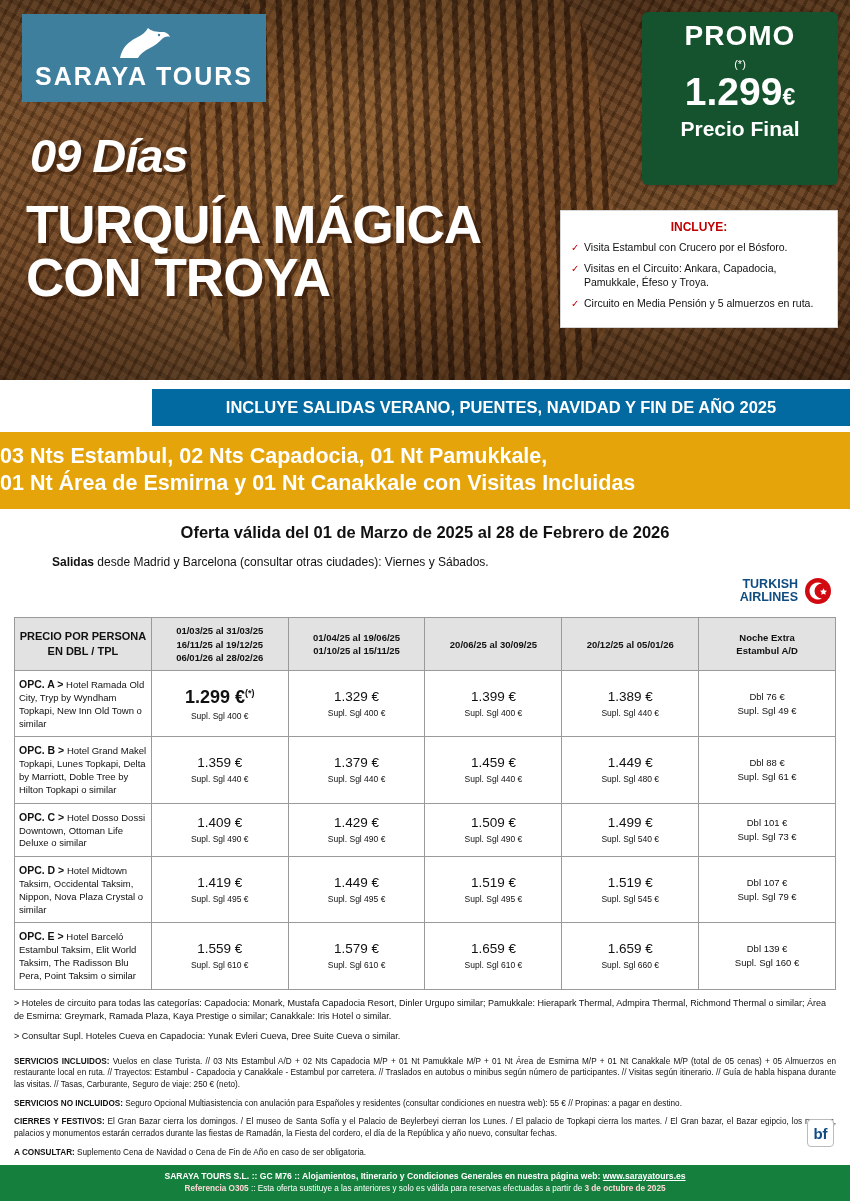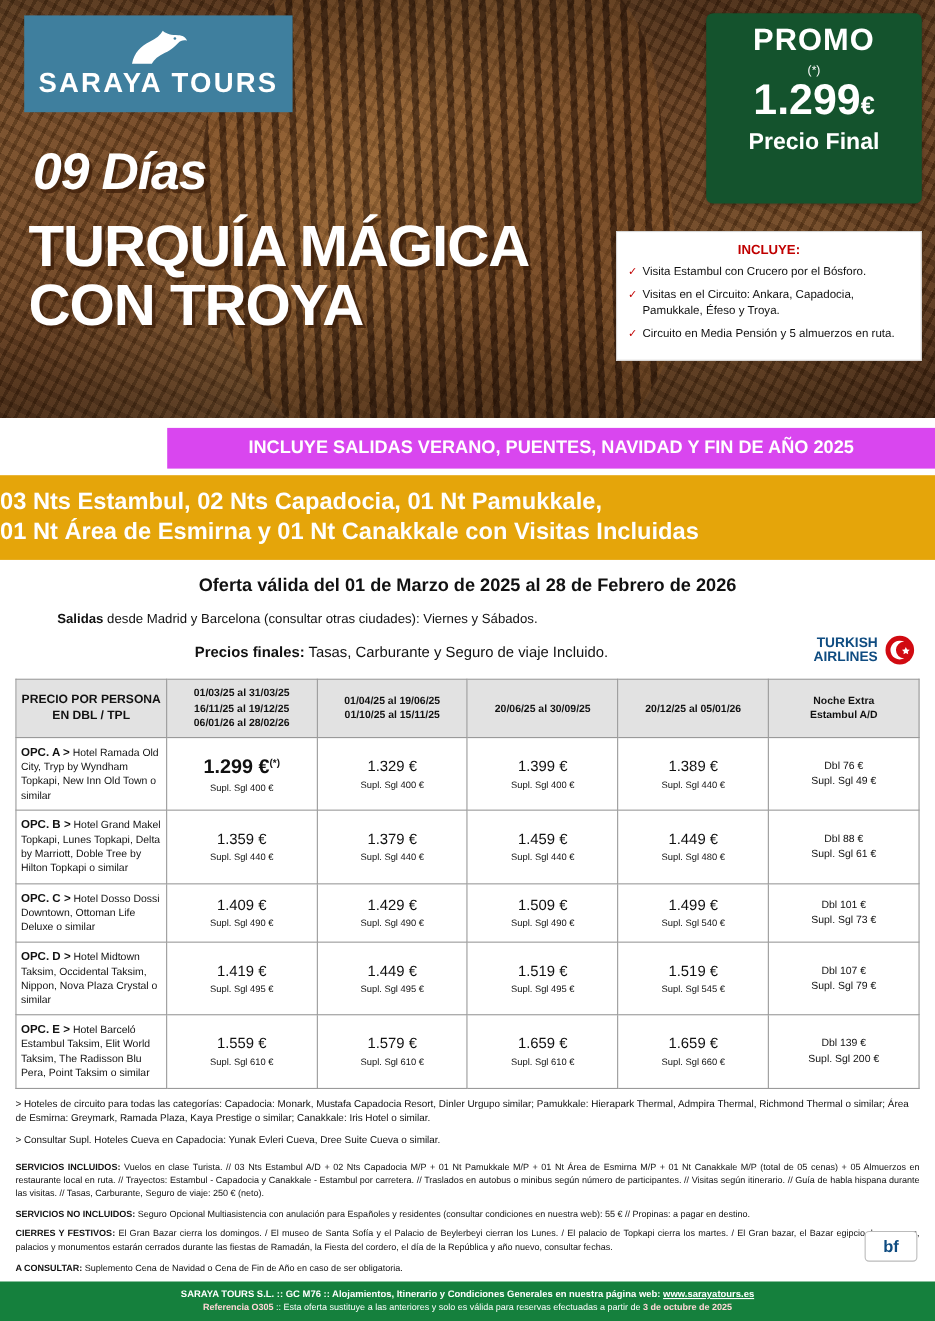--- a/index.html
+++ b/index.html
@@ -161,21 +161,21 @@
     left: 0; top: 0;
     color: #c00000;
     font-size: 10px;
   }
 
   
   .red-banner {
     position: absolute;
     left: 152px; right: 0; top: 389px;
     height: 37px;
-    background: #d946ef;
+    background: #0369a1;
     color: #ffffff;
     font-size: 16.5px;
     font-weight: 700;
     display: flex;
     align-items: center;
     justify-content: center;
   }
   .banner-spacer { height: 52px; background:#ffffff; }
 
   
@@ -308,21 +308,21 @@
     margin-bottom: 7px;
     color: #111;
     text-align: justify;
   }
   .fineprint b { font-weight: 700; }
 
   
   .bf-logo {
     position: absolute;
     right: 16px; bottom: 54px;
-    width: 48px; height: 28px;
+    width: 27px; height: 28px;
     border: 1px solid #bbbbbb;
     border-radius: 4px;
     display: flex;
     align-items: center;
     justify-content: center;
     font-size: 15px;
     font-weight: 700;
     color: #0f4c81;
     background: #ffffff;
   }
@@ -392,23 +392,20 @@
 
 <div class="body-wrap">
 
   <div class="offer-valid">Oferta válida del 01 de Marzo de 2025 al 28 de Febrero de 2026</div>
 
   <div class="salidas">
     <b>Salidas</b><span> desde Madrid y Barcelona (consultar otras ciudades): Viernes y Sábados.</span>
   </div>
 
   <div class="precios-row">
-    <div class="precios-line">
-      <b>Precios finales:</b><span> Tasas, Carburante y Seguro de viaje Incluido.</span>
-    </div>
     <div class="turkish">
       <div class="turkish-text">
         <div>TURKISH</div>
         <div>AIRLINES</div>
       </div>
       <span class="turkish-mark">
         <svg viewBox="0 0 28 28" width="28" height="28">
           <circle cx="14" cy="14" r="13" fill="#d10a11"></circle>
           <path d="M18 6.5 A8.5 8.5 0 1 0 18 21.5 A7 7 0 1 1 18 6.5 Z" fill="#ffffff"></path>
           <path d="M19.5 11.2 l1.1 2.2 2.4 .35 -1.75 1.7 .42 2.4 -2.17 -1.14 -2.16 1.14 .41 -2.4 -1.74 -1.7 2.4 -.35 z" fill="#ffffff"></path>
@@ -567,21 +564,21 @@
         <td class="price">
           <span class="val">1.659 €</span>
           <span class="sup">Supl. Sgl 610 €</span>
         </td>
         <td class="price">
           <span class="val">1.659 €</span>
           <span class="sup">Supl. Sgl 660 €</span>
         </td>
         <td class="extra">
           <div>Dbl 139 €</div>
-          <div>Supl. Sgl 200 €</div>
+          <div>Supl. Sgl 160 €</div>
         </td>
       </tr>
 
     </tbody>
   </table>
 
   <div class="note">&gt; Hoteles de circuito para todas las categorías: Capadocia: Monark, Mustafa Capadocia Resort, Dinler Urgupo similar; Pamukkale: Hierapark Thermal, Admpira Thermal, Richmond Thermal o similar; Área de Esmirna: Greymark, Ramada Plaza, Kaya Prestige o similar; Canakkale: Iris Hotel o similar.</div>
   <div class="note">&gt; Consultar Supl. Hoteles Cueva en Capadocia: Yunak Evleri Cueva, Dree Suite Cueva o similar.</div>
   <div class="note">
   </div>

